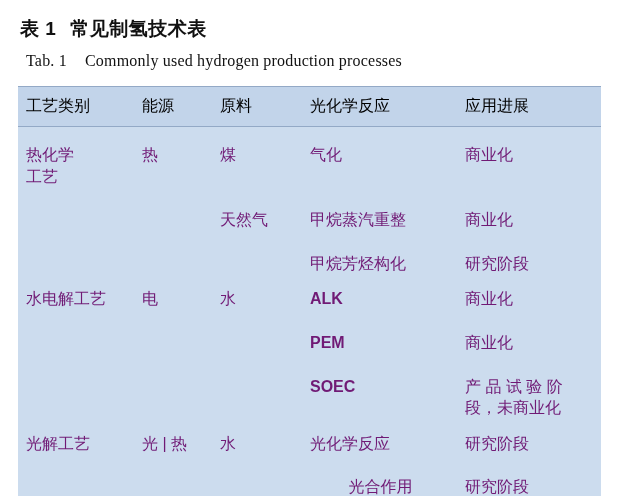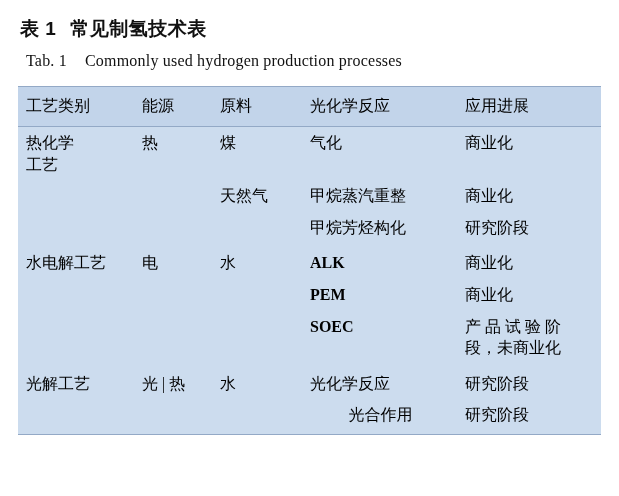--- a/index.html
+++ b/index.html
@@ -56,25 +56,25 @@
     font-size: 16px;
     padding: 9px 0 9px 8px;
     border-top: 1px solid #93a9c6;
     border-bottom: 1px solid #93a9c6;
     font-family: "Liberation Sans", sans-serif;
     color: #000000;
   }
   table.hydro tbody td {
     background: #ccdcee;
     font-size: 16px;
-    padding: 5px 6px 5px 8px;
+    padding: 17px 6px 5px 8px;
     vertical-align: top;
     line-height: 1.35;
-    font-family: Liberation Serif, serif;
-    color: #000000;
+    font-family: Liberation Sans, sans-serif;
+    color: #701a75;
   }
   table.hydro tbody tr:last-child td {
     border-bottom: 1px solid #93a9c6;
     padding-bottom: 8px;
   }
   td.latin {
     font-family: "Liberation Serif", serif;
     font-weight: bold;
     font-size: 16px;
   }

